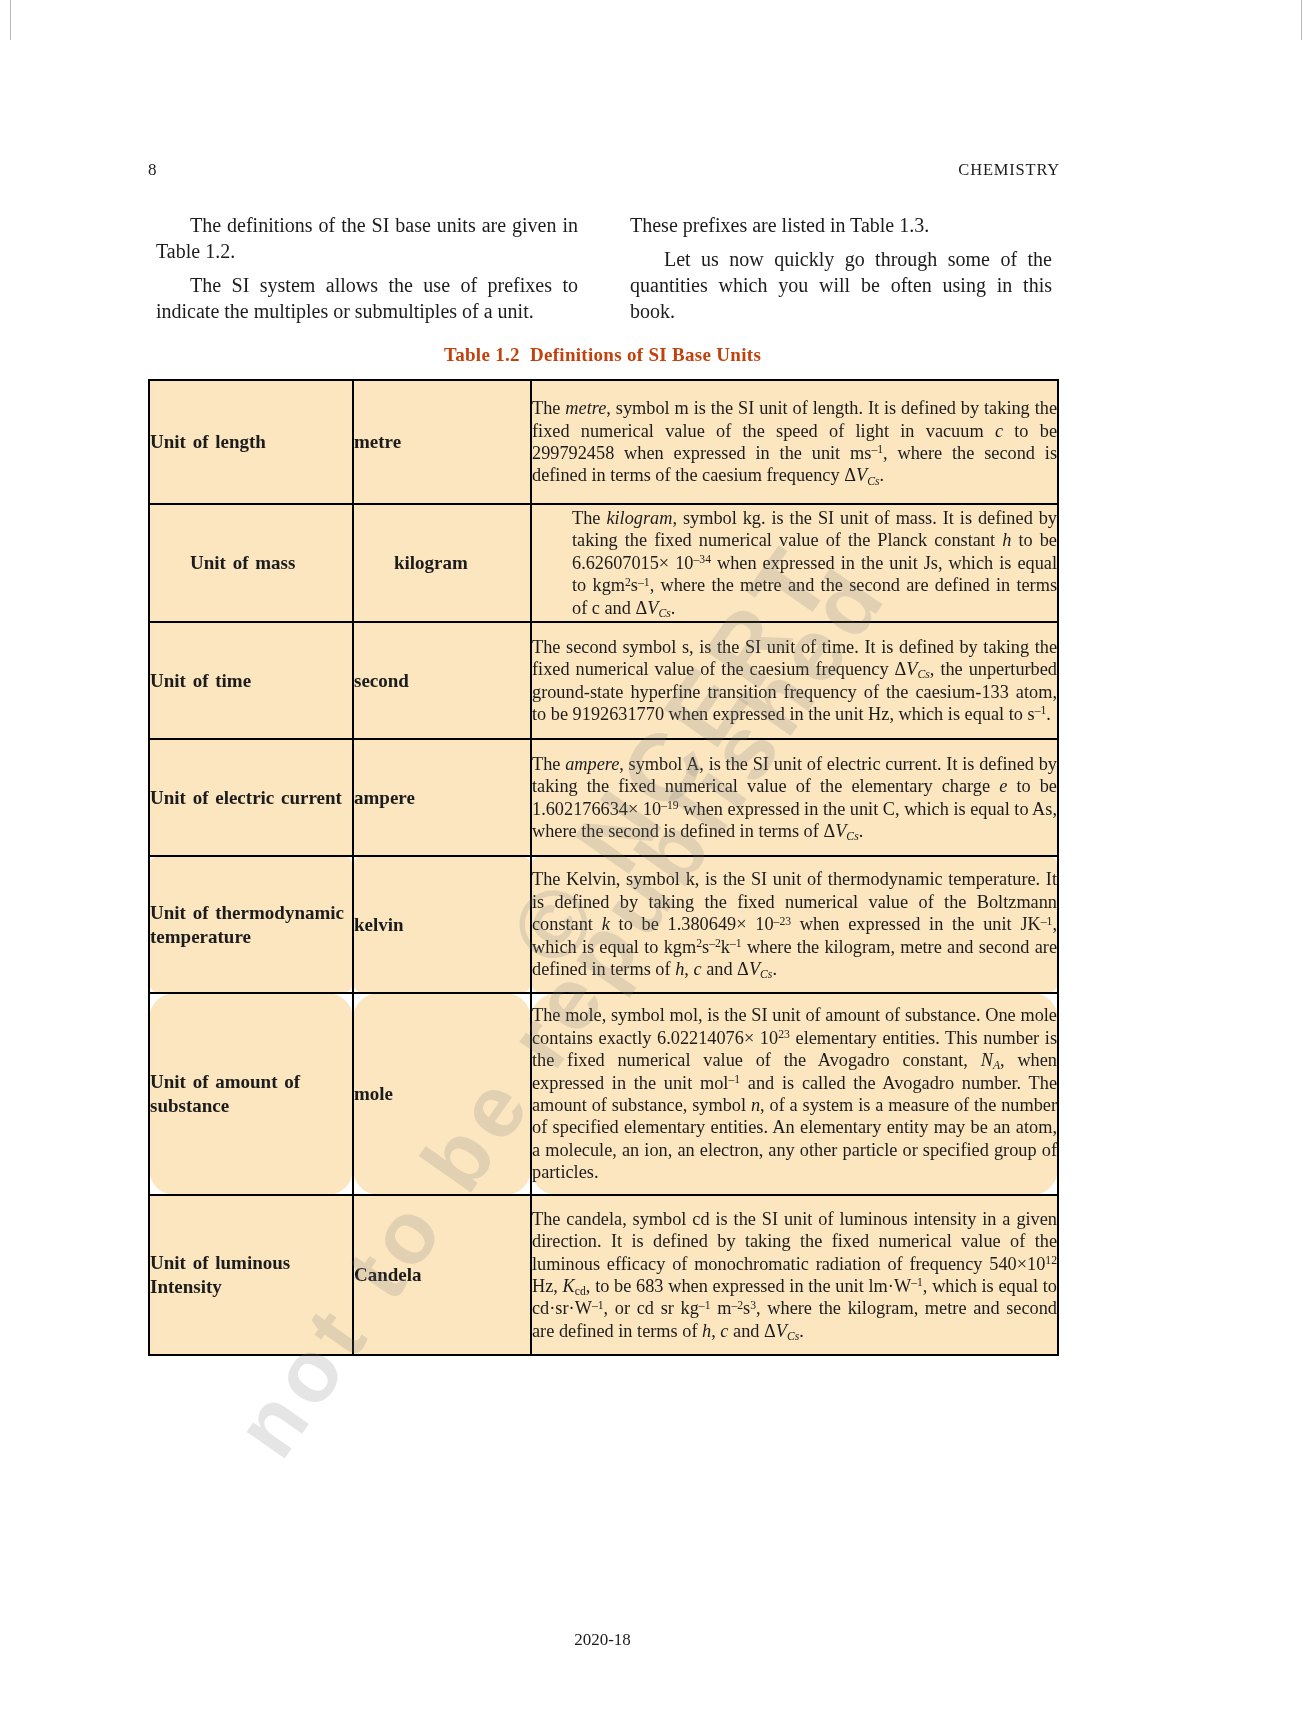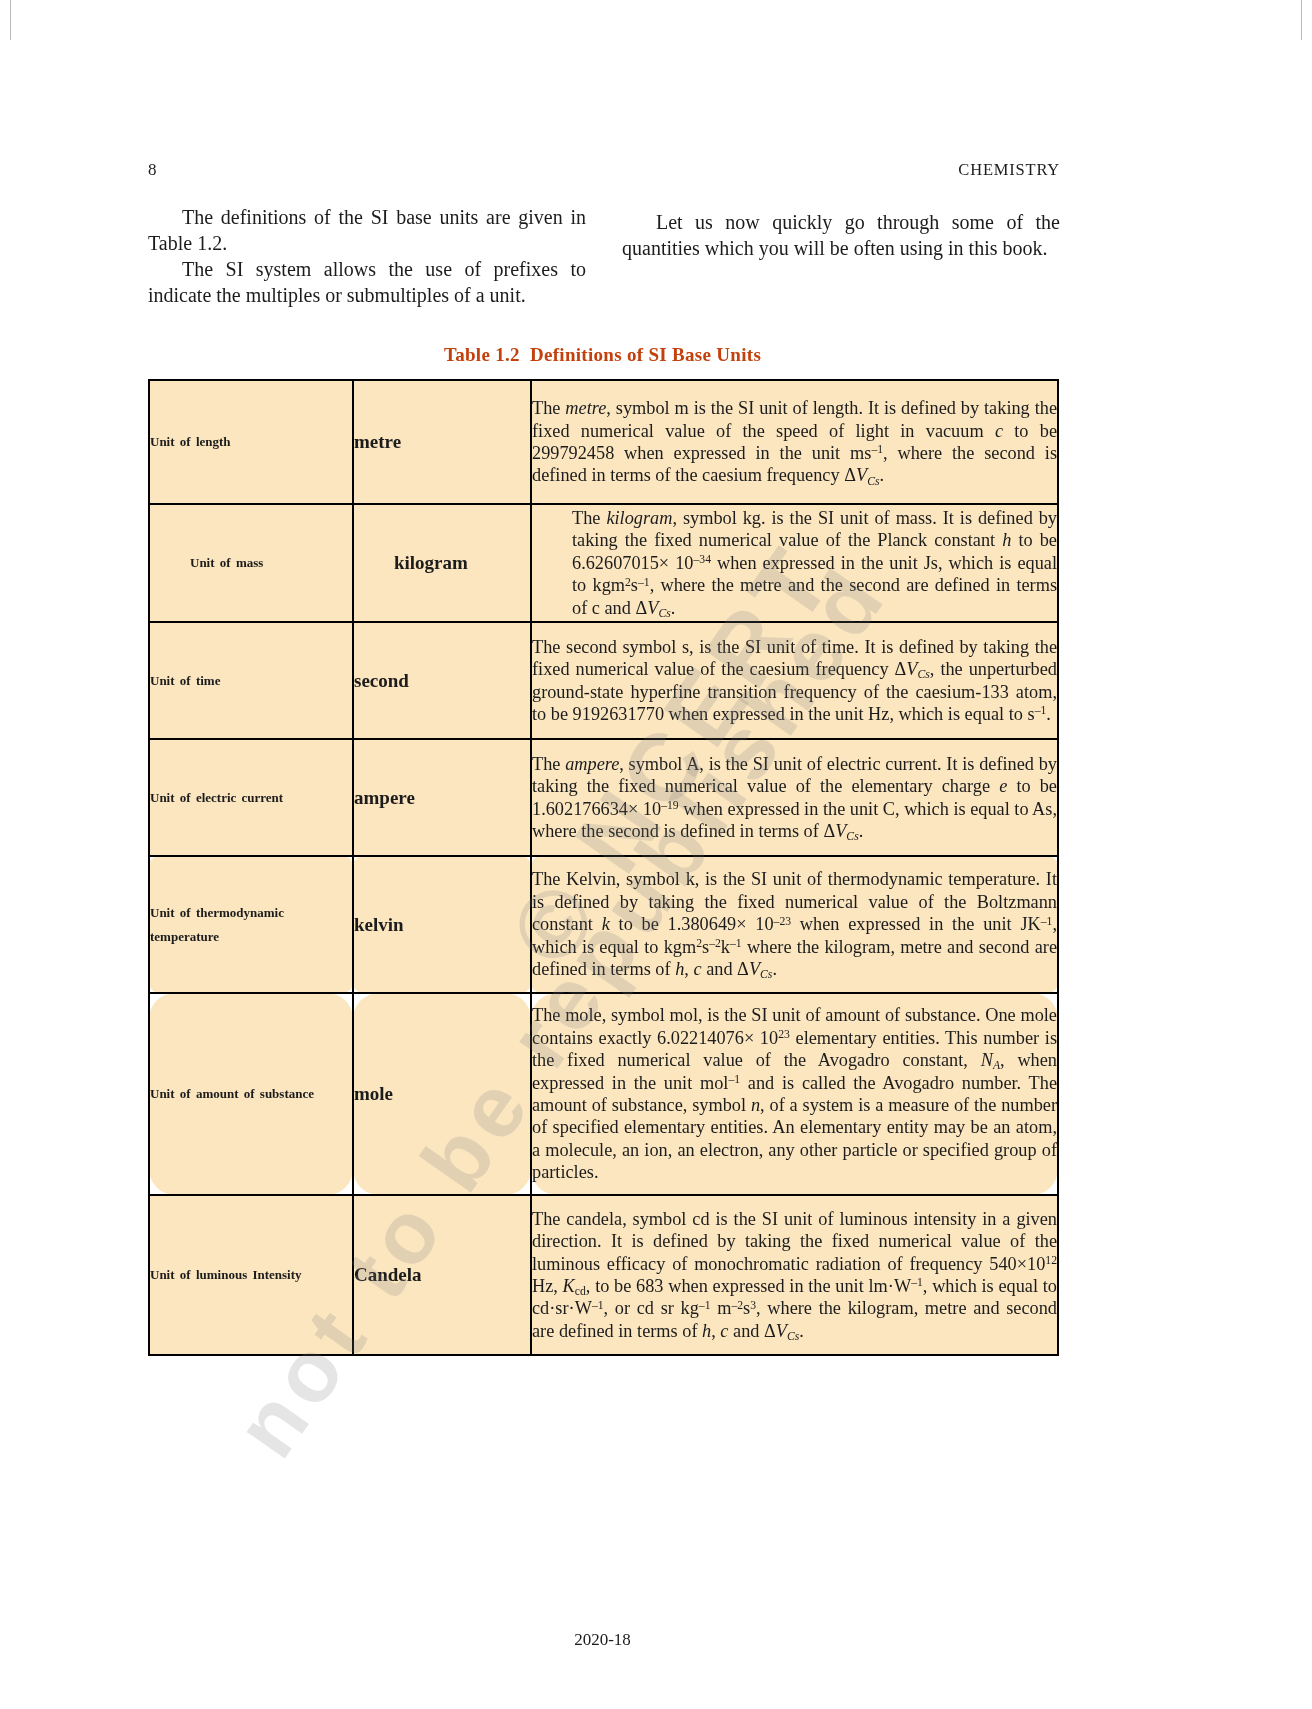--- a/index.html
+++ b/index.html
@@ -9,39 +9,39 @@
   }
   .crop-mark{position:absolute;width:1px;height:40px;background:#b9b9b9;top:0;}
   .crop-left{left:10px;}
   .crop-right{left:1301px;}
 
   .page-num{position:absolute;left:148px;top:160px;font-size:17px;}
   .running-head{position:absolute;right:252px;top:160px;font-size:16.5px;letter-spacing:0.8px;}
 
   .intro{position:absolute;left:148px;top:204px;width:912px;display:flex;gap:36px;}
   .intro .col{width:438px;}
-  .intro p{margin:0;font-size:20px;line-height:26px;text-align:justify;}
+  .intro p{margin:8px;font-size:20px;line-height:26px;text-align:justify;}
   .intro p.indent{text-indent:34px;}
   .intro p.gap-top{margin-top:5px;}
 
   .table-title{
     position:absolute;left:148px;top:344px;width:909px;text-align:center;
     font-weight:bold;font-size:19px;white-space:pre;letter-spacing:0.3px;
   }
 
   table.si{
     position:absolute;left:148px;top:379px;width:909px;
     border-collapse:collapse;table-layout:fixed;
   }
   table.si,table.si td{border:2px solid #000;}
   table.si{border-width:2.5px;}
   table.si td{background:var(--cellbg);padding:0;vertical-align:middle;}
   col.c1{width:204px;} col.c2{width:178px;} col.c3{width:527px;}
   td.unit{
-    font-weight:bold;font-size:13px;line-height:24px;
+    font-weight:bold;font-size:19px;line-height:24px;
     padding:4px 12px 4px 14px;word-spacing:2px;
   }
   td.uname{font-weight:bold;font-size:19px;padding:4px 8px 4px 14px;}
   td.def{
     vertical-align:top;font-size:18.3px;line-height:22.4px;
     text-align:justify;padding:5px 10px 4px 9px;
   }
   td.def sup,td.def sub{font-size:0.64em;line-height:0;position:relative;vertical-align:baseline;}
   td.def sup{top:-0.48em;}
   td.def sub{top:0.28em;}
@@ -68,20 +68,21 @@
 
 <div class="page-num">8</div>
 <div class="running-head">CHEMISTRY</div>
 
 <div class="intro">
   <div class="col">
     <p class="indent">The definitions of the SI base units are given in Table 1.2.</p>
     <p class="indent">The SI system allows the use of prefixes to indicate the multiples or submultiples of a unit.</p>
   </div>
   <div class="col">
+    <p>These prefixes are listed in Table 1.3.</p>
     <p class="indent gap-top">Let us now quickly go through some of the quantities which you will be often using in this book.</p>
   </div>
 </div>
 
 <div class="table-title" style="color: #c2410c;">Table 1.2  Definitions of SI Base Units</div>
 
 <table class="si">
   <colgroup>
       <col class="c1">
       <col class="c2">

